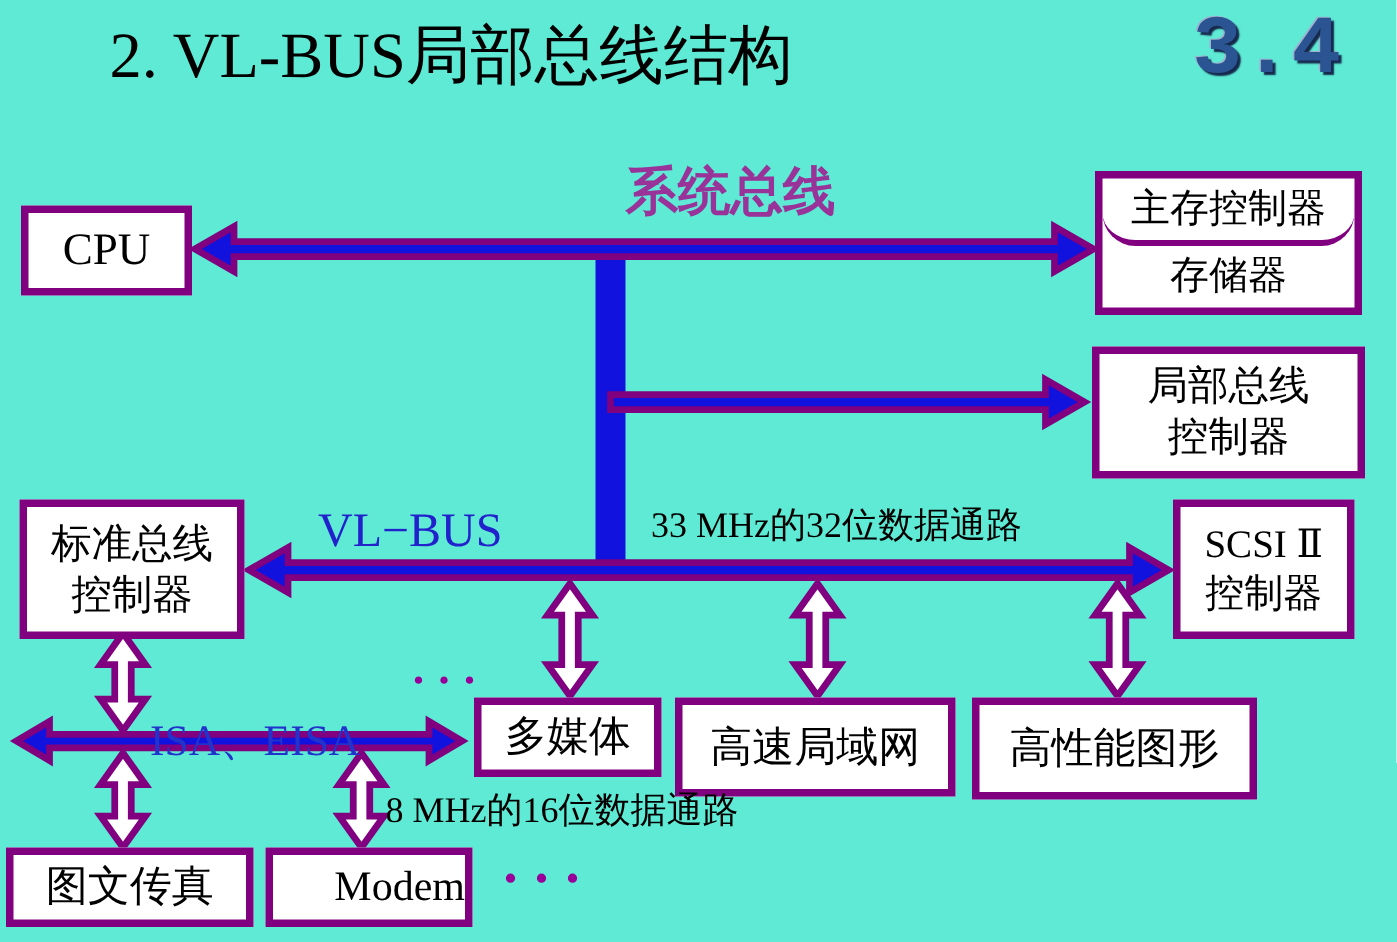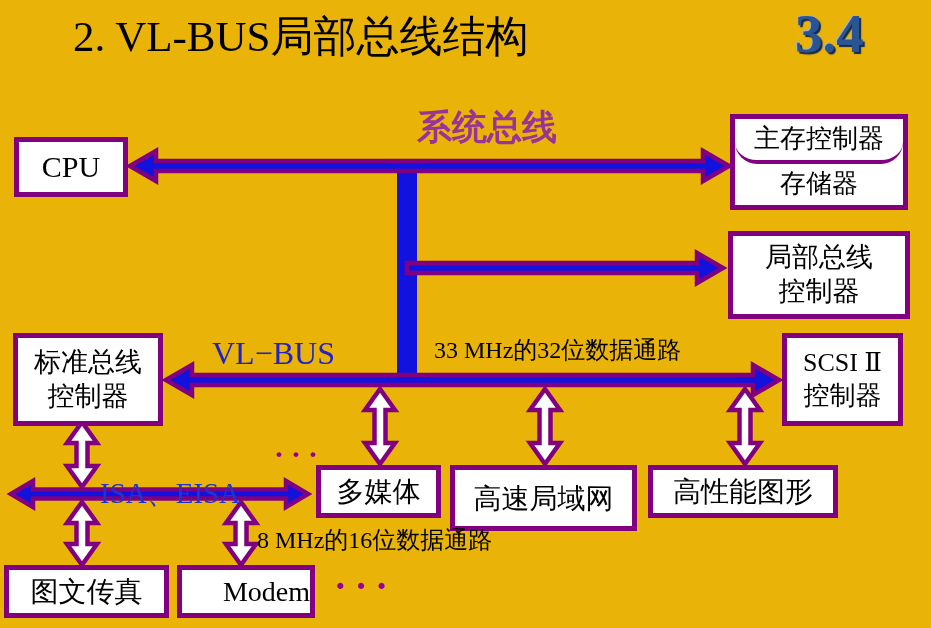--- a/index.html
+++ b/index.html
@@ -1,44 +1,44 @@
 <!DOCTYPE html>
 <html><head>
 <meta charset="utf-8">
 <style>
   html,body{margin:0;padding:0;background:#fff;}
-  #slide{position:relative;width:931px;height:628px;background:#eab308;overflow:hidden;
+  #slide{position:relative;width:931px;height:628px;background:#5eead4;overflow:hidden;
          font-family:"Liberation Serif","DejaVu Serif",serif;}
   #arrow-layer{position:absolute;left:0;top:0;width:931px;height:628px;z-index:1;pointer-events:none;}
   .dbox{position:absolute;z-index:2;background:#fff;border:5px solid #800080;box-sizing:border-box;
         display:flex;flex-direction:column;align-items:center;justify-content:center;
         color:#000;text-align:center;line-height:1.25;}
   .lbl{position:absolute;z-index:3;white-space:nowrap;}
   #title{left:73px;top:8px;font-size:43px;color:#000;}
   #page-num{left:795px;top:2px;font-size:55px;font-weight:bold;color:#2B5592;
-            font-family:Liberation Serif, serif;
+            font-family:Liberation Mono, monospace;
             text-shadow:2px 2px 1px #16294d, -1px -1px 0 #9fb3cf;}
   #sys-bus-label{left:397px;top:104px;font-size:35px;font-weight:bold;color:#993399;margin-left:20px;}
   #vl-bus-label{left:212px;top:335px;font-size:32px;color:#2222CC;}
   #speed-32{left:434px;top:334px;font-size:24px;color:#000;}
   #isa-label{left:100px;top:445px;font-size:29px;color:#2233CC;margin-top:29px;}
   #isa-dots{left:274px;top:437px;font-size:30px;font-weight:bold;color:#990099;letter-spacing:7px;}
   #speed-16{left:257px;top:524px;font-size:24px;color:#000;}
   #modem-dots{left:334px;top:564px;font-size:38px;font-weight:bold;color:#990099;letter-spacing:8px;}
   
   #box-cpu{left:14px;top:137px;width:114px;height:60px;font-size:30px;}
   #box-mem{left:730px;top:114px;width:178px;height:96px;padding:0;}
   #box-mem .cell{width:100%;flex:1;display:flex;align-items:center;justify-content:center;font-size:26px;border-radius:22px;}
   #box-mem .cell:first-child{border-bottom:4px solid #800080;}
   #box-lbc{left:728px;top:231px;width:182px;height:88px;font-size:27px;}
   #box-sbc{left:13px;top:333px;width:150px;height:93px;font-size:27px;}
   #box-scsi{left:782px;top:333px;width:121px;height:93px;font-size:26px;}
   #box-multimedia{left:316px;top:465px;width:125px;height:53px;font-size:28px;}
   #box-lan{left:450px;top:465px;width:187px;height:66px;font-size:28px;}
-  #box-gfx{left:648px;top:465px;width:190px;height:53px;font-size:28px;}
+  #box-gfx{left:648px;top:465px;width:190px;height:68px;font-size:28px;}
   #box-fax{left:4px;top:565px;width:165px;height:53px;font-size:28px;}
   #box-modem{left:177px;top:565px;width:138px;height:53px;font-size:28px;align-items:flex-end;}
   .bus{fill:#1212DF;stroke:#800080;stroke-width:4.5;}
   .updown{fill:#ffffff;stroke:#800080;stroke-width:4.5;}
 </style>
 </head>
 <body>
 
 <div id="slide">
 

